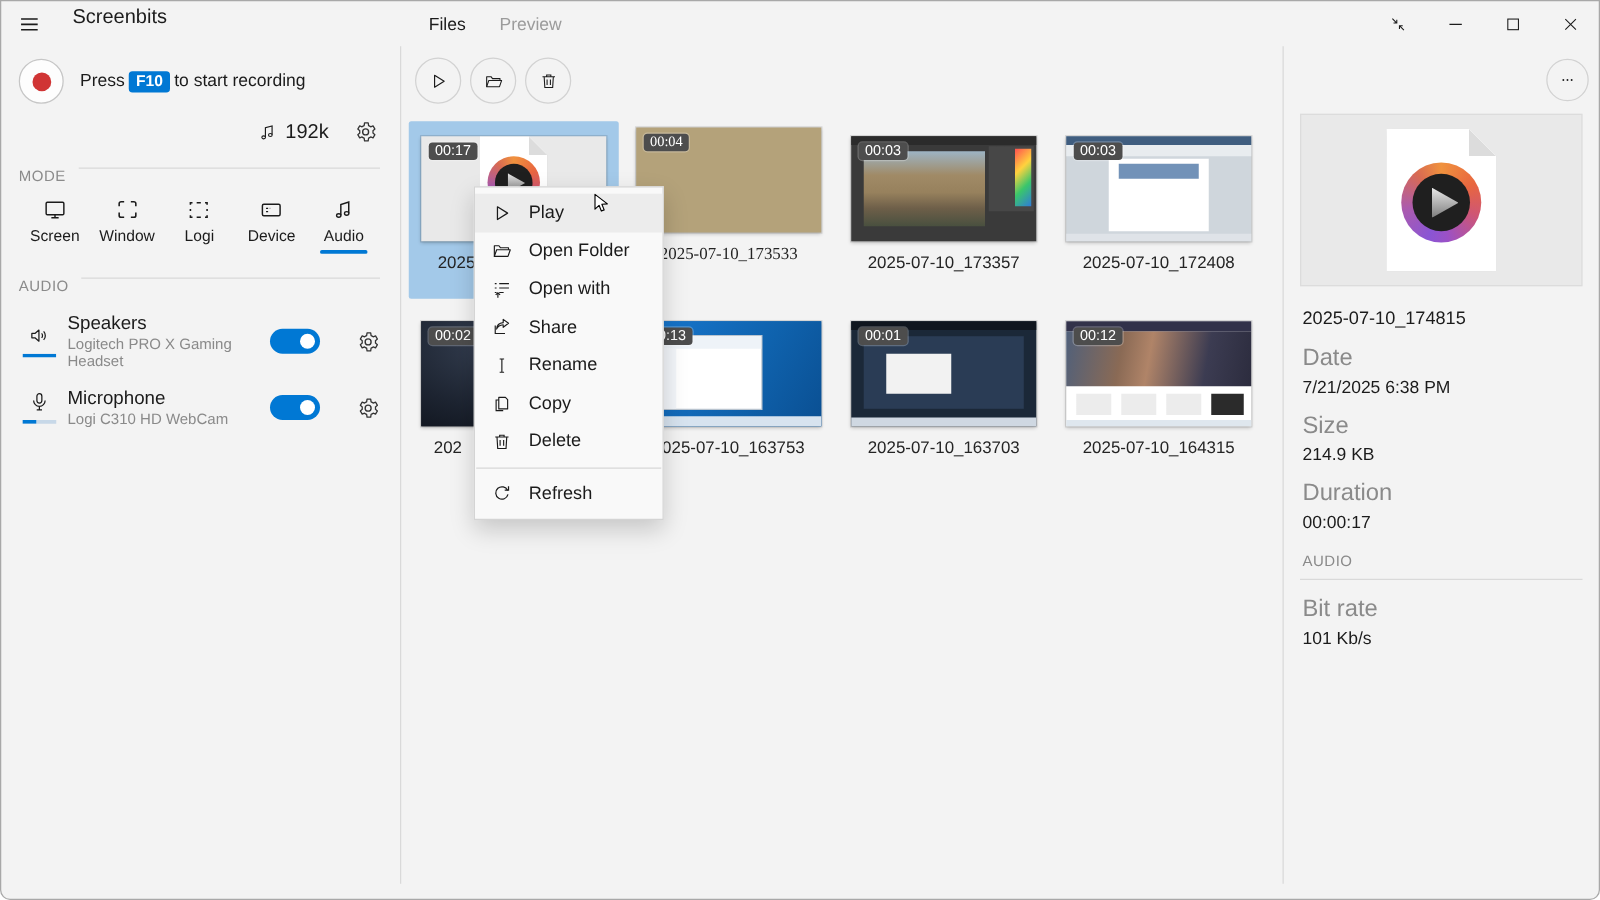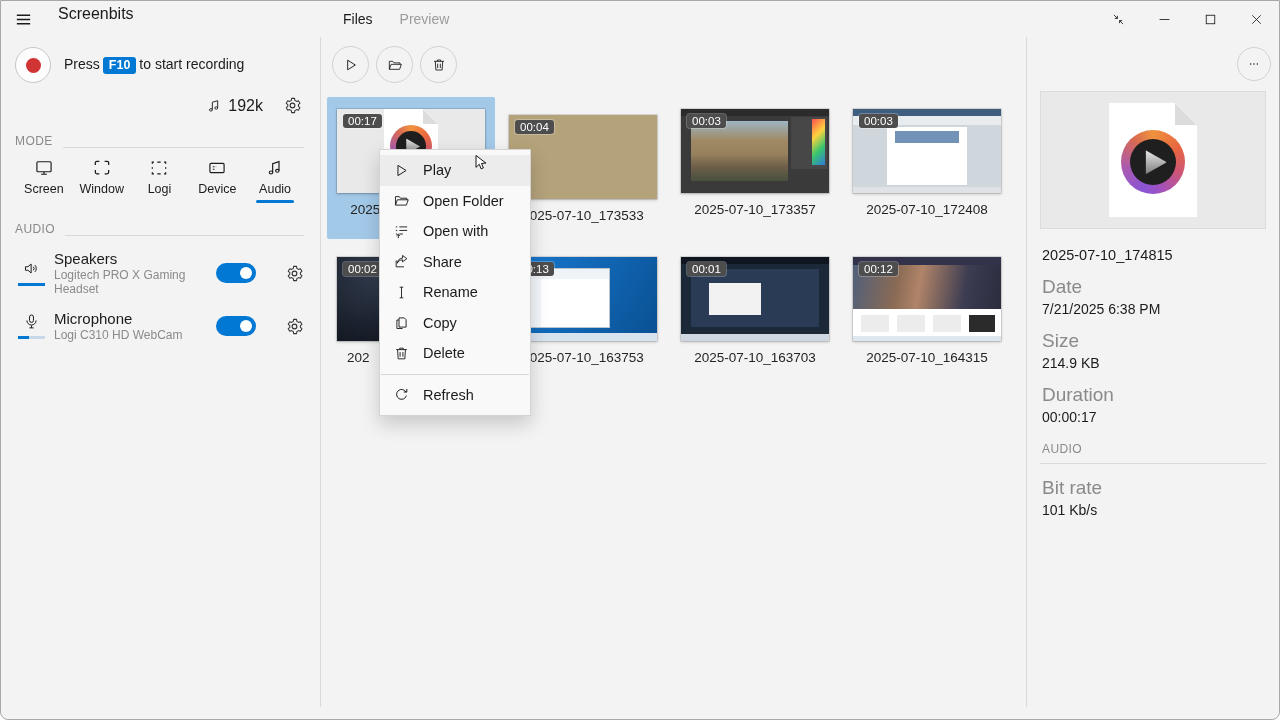--- a/index.html
+++ b/index.html
@@ -32,21 +32,21 @@
   .record-btn{width:36px;height:36px;border-radius:50%;border:1px solid #c6c6c6;background:#fdfdfd;
     display:flex;align-items:center;justify-content:center;padding:0}
   .record-dot{width:15px;height:15px;border-radius:50%;background:var(--record-red)}
   .record-text{font-size:14px}
   .hotkey{display:inline-block;background:var(--accent);color:#fff;font-size:12.5px;
     padding:1.5px 6px;border-radius:3px;margin:0 3px;font-weight:bold}
   .bitrate-row{display:flex;justify-content:flex-end;align-items:center;margin-top:13px;gap:6px;padding-right:2px}
   .note-ic{width:16px;height:16px;color:#1b1b1b}
   .bitrate-val{font-size:16px}
   .gear-btn{width:19px;height:19px;color:#333;margin-left:14px}
-  .section-h{display:flex;align-items:flex-end;gap:10px;color:var(--text-muted);
+  .section-h{display:flex;align-items:flex-start;gap:10px;color:var(--text-muted);
     font-size:12px;letter-spacing:.4px;margin-top:19px}
   .section-h::after{content:'';flex:1;height:1px;background:var(--divider)}
   .mode-list{display:flex;margin-top:10px}
   .mode-item{flex:1;display:flex;flex-direction:column;align-items:center}
   .mode-item .icon{width:20px;height:20px;color:#1b1b1b}
   .mode-label{font-size:12.5px;margin-top:4px}
   .mode-item .under{height:3px;width:38px;border-radius:2px;margin-top:4px;background:transparent}
   .mode-item.active .under{background:var(--accent)}
   .dev-row{display:flex;align-items:center;margin-top:14px}
   .dev-left{width:32px;display:flex;flex-direction:column;align-items:center;gap:6px}
@@ -393,21 +393,21 @@
             <div class="fi-ring">
               <div class="fi-core">
                 <div class="fi-tri"></div>
               </div>
             </div>
           </div>
           <div class="badge">00:17</div>
         </div>
         <div class="caption">2025-07-10_174815</div>
       </div>
-      <div class="cell" style="left: 498px; top: 102px;">
+      <div class="cell" style="left: 498px; top: 89px; font-family: Liberation Serif, serif;">
         <div class="thumb t-game-fps">
           <div class="badge">00:04</div>
         </div>
         <div class="caption">2025-07-10_173533</div>
       </div>
       <div class="cell" style="left: 670px; top: 96px;">
         <div class="thumb t-photo-editor">
           <div class="badge">00:03</div>
         </div>
         <div class="caption">2025-07-10_173357</div>

